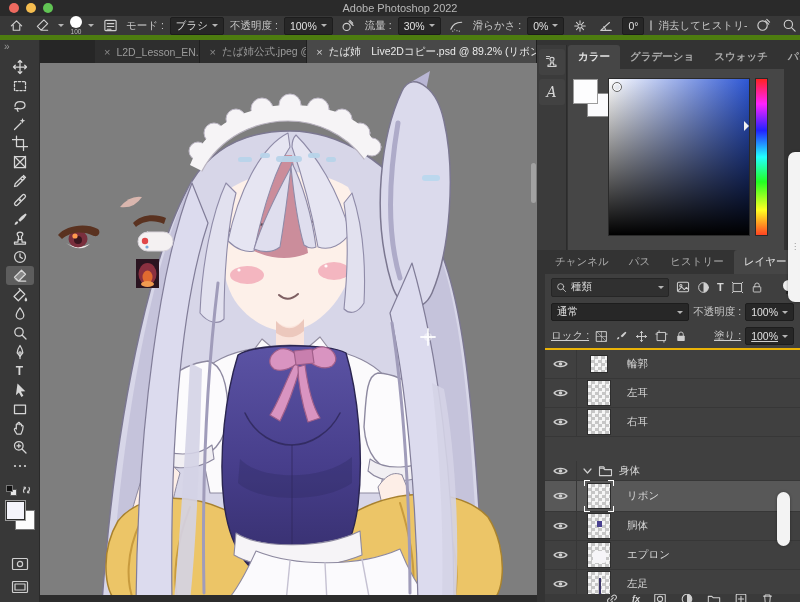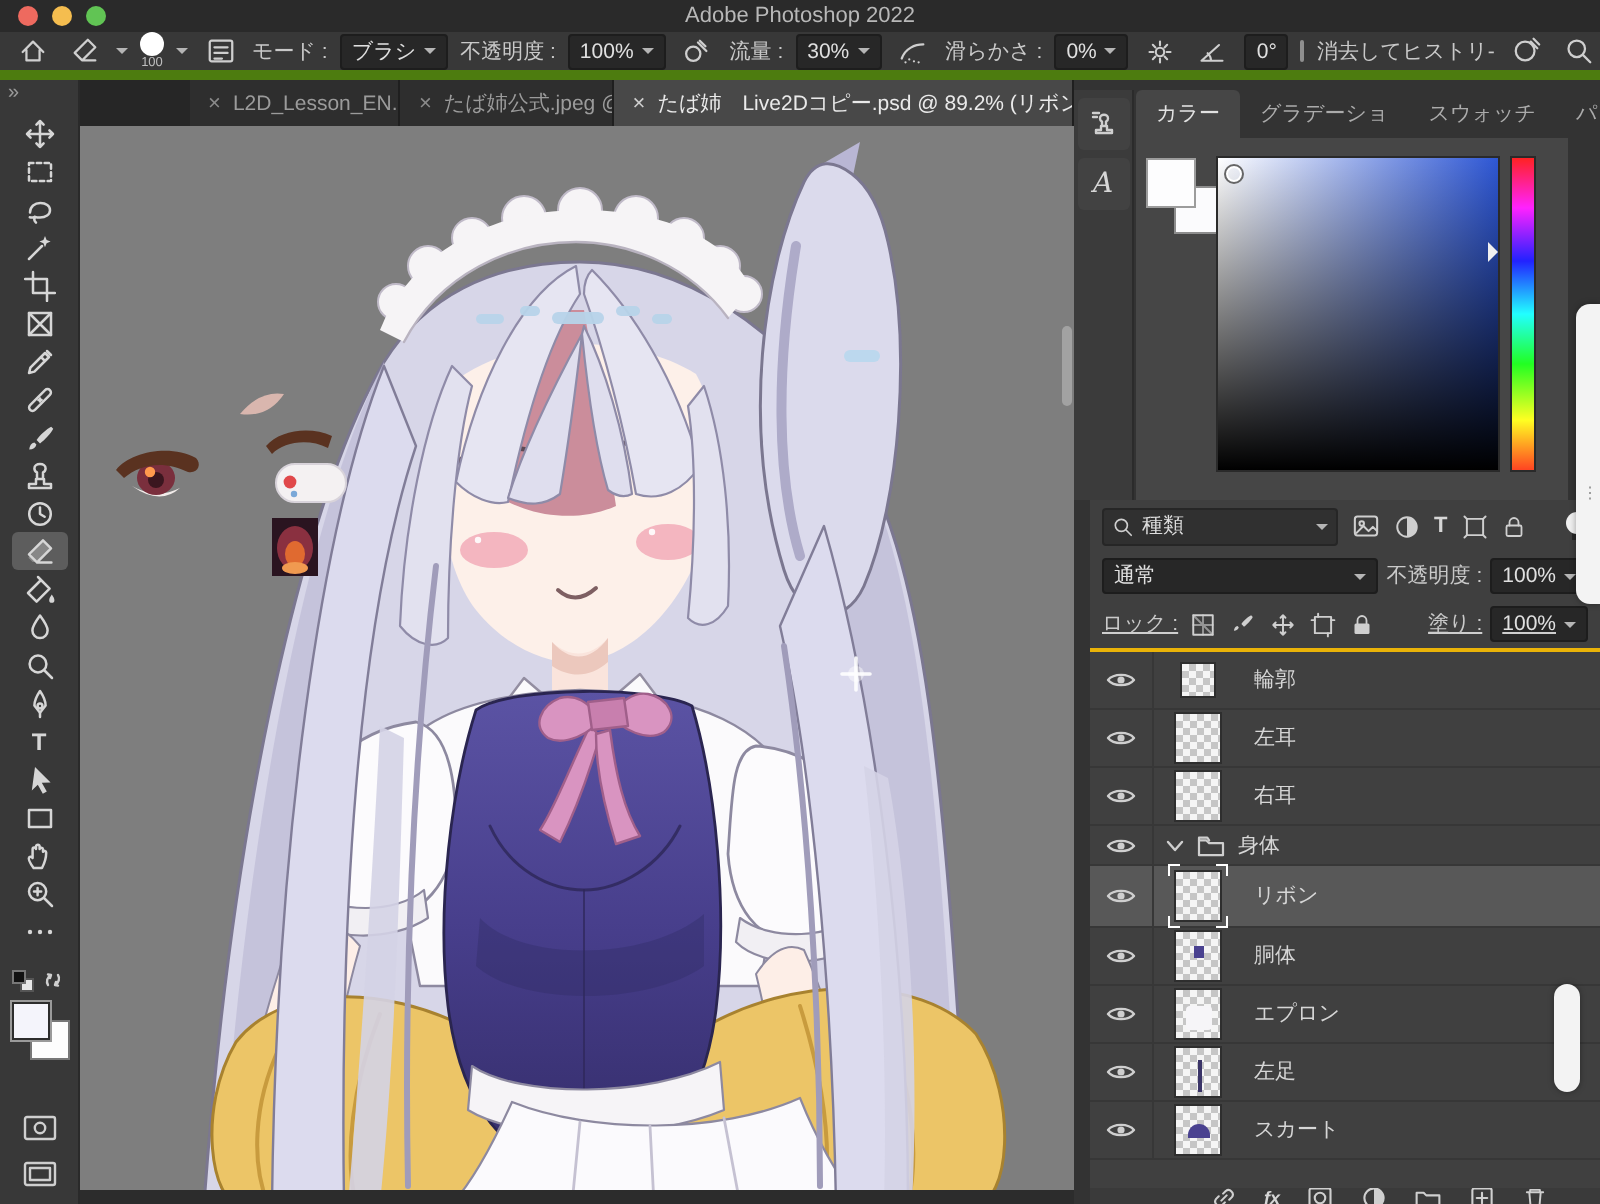--- a/index.html
+++ b/index.html
@@ -70,21 +70,21 @@
   .cbtn { width:26px; height:26px; margin:4px auto 2px; display:flex; align-items:center; justify-content:center;
     background:#424242; border-radius:3px; color:#d0d0d0; }
   .aglyph { font-family:"DejaVu Serif","Liberation Serif",serif; font-style:italic; font-size:14px; color:#d6d6d6; }
 
   .panel-group { position:absolute; background:#3f3f3f; }
   .pg-tabs { height:24px; background:#333333; display:flex; align-items:stretch; }
   .pg-tab { display:flex; align-items:center; padding:0 10px; color:#ababab; font-size:10.5px; white-space:nowrap; }
   .pg-tab.active { background:#464646; color:#e2e2e2; border-radius:3px 3px 0 0; }
   .pg-menu { margin-left:auto; color:#b5b5b5; padding:0 8px; display:flex; align-items:center; font-size:12px; }
 
-  .color-group { left:31px; top:5px; right:16px; height:205px; }
+  .color-group { left:31px; top:5px; right:16px; height:205px;font-weight:bold; }
   .color-body { position:relative; height:181px; background:#464646; }
   .fgbg { position:absolute; left:5px; top:10px; width:40px; height:44px; }
   .fgbg .b { position:absolute; right:2px; top:14px; width:24px; height:24px; background:#fbfbfd; border:1px solid #8d8d8d; }
   .fgbg .f { position:absolute; left:0; top:0; width:25px; height:25px; background:#fdfdfe; border:1px solid #9c9c9c; }
   .sv-box { position:absolute; left:40px; top:9px; width:142px; height:158px; border:1px solid #2a2a2a;
     background:linear-gradient(to bottom, rgba(0,0,0,0) 0%, #000 100%),
                linear-gradient(to right, #ffffff 0%, #2e57d4 100%); }
   .sv-marker { position:absolute; left:3px; top:3px; width:10px; height:10px; border:1.6px solid #666; border-radius:50%; background:transparent; box-shadow:0 0 0 1px #fff inset; }
   .hue-bar { position:absolute; right:16px; top:9px; width:13px; height:158px; border:1px solid #2a2a2a;
     background:linear-gradient(to bottom,#ff2222 0%,#ff22ff 16%,#2222ff 33%,#22ffff 50%,#22ff22 66%,#ffff22 84%,#ff4422 100%); }
@@ -98,21 +98,21 @@
   .f-icons { display:flex; align-items:center; gap:7px; margin-left:2px; color:#cfcfcf; }
   .f-toggle { margin-left:auto; width:11px; height:14px; position:relative; }
   .f-toggle .knob { position:absolute; left:0; top:0; width:11px; height:11px; border-radius:50%; background:#efefef; }
   .f-toggle .base { position:absolute; left:2.5px; bottom:0; width:6px; height:5px; background:#262626; }
   .blend-row { height:24px; display:flex; align-items:center; gap:4px; padding:0 6px; background:#3f3f3f; }
   .lock-row { height:24px; display:flex; align-items:center; gap:6px; padding:0 6px; background:#3f3f3f;text-decoration:underline; }
   .lk-icons { display:flex; align-items:center; gap:7px; }
   .row-right { margin-left:auto; display:flex; align-items:center; gap:4px; }
   .layer-list { flex:1; overflow:hidden; display:flex; flex-direction:column; background:#404040; border-top:2px solid #eab308; }
   .lrow { display:flex; align-items:center; border-bottom:1px solid #373737; height:29px; flex:none; padding-right:4px; }
-  .lrow.tall { height:31px; } .lrow.folder { height:20px; }
+  .lrow.tall { height:31px; } .lrow.folder { height:20px;margin-top:24px; }
   .lrow.selected { background:#585858; }
   .eye-cell { width:32px; align-self:stretch; display:flex; align-items:center; justify-content:center;
     border-right:1px solid #373737; flex:none; }
   .thumb-wrap { width:44px; display:flex; align-items:center; justify-content:center; flex:none; position:relative; }
   .checker { background:conic-gradient(#c6c6c6 0 25%, #f5f5f5 25% 50%, #c6c6c6 50% 75%, #f5f5f5 75%); background-size:7px 7px; background-color:#fff; border:1px solid #2e2e2e; position:relative; }
   .t-sm { width:18px; height:18px; } .t-md { width:24px; height:26px; }
   .corner { position:absolute; width:6px; height:6px; border:1.6px solid #fff; }
   .c-tl { left:-4px; top:-4px; border-right:none; border-bottom:none; }
   .c-tr { right:-4px; top:-4px; border-left:none; border-bottom:none; }
   .c-bl { left:-4px; bottom:-4px; border-right:none; border-top:none; }
@@ -566,20 +566,27 @@
           </div>
           <div class="sv-box">
             <span class="sv-marker"></span>
           </div>
           <div class="hue-bar"></div>
           <div class="hue-arrow"></div>
         </div>
       </div>
 
       <div class="panel-group layers-group">
+        <div class="pg-tabs">
+          <div class="pg-tab">チャンネル</div>
+          <div class="pg-tab">パス</div>
+          <div class="pg-tab">ヒストリー</div>
+          <div class="pg-tab active">レイヤー</div>
+          <div class="pg-menu">≡</div>
+        </div>
 
         <div class="filter-row">
           <div class="search-field">
             <svg class="mini" width="11" height="11" viewBox="0 0 16 16">
                 <circle cx="6.8" cy="6.8" r="4.4"></circle>
                 <path d="M10.2 10.2L14 14"></path>
               </svg>
             <span>種類</span>
             <span class="dd-arrow" style="margin-left:auto;"></span>
           </div>

